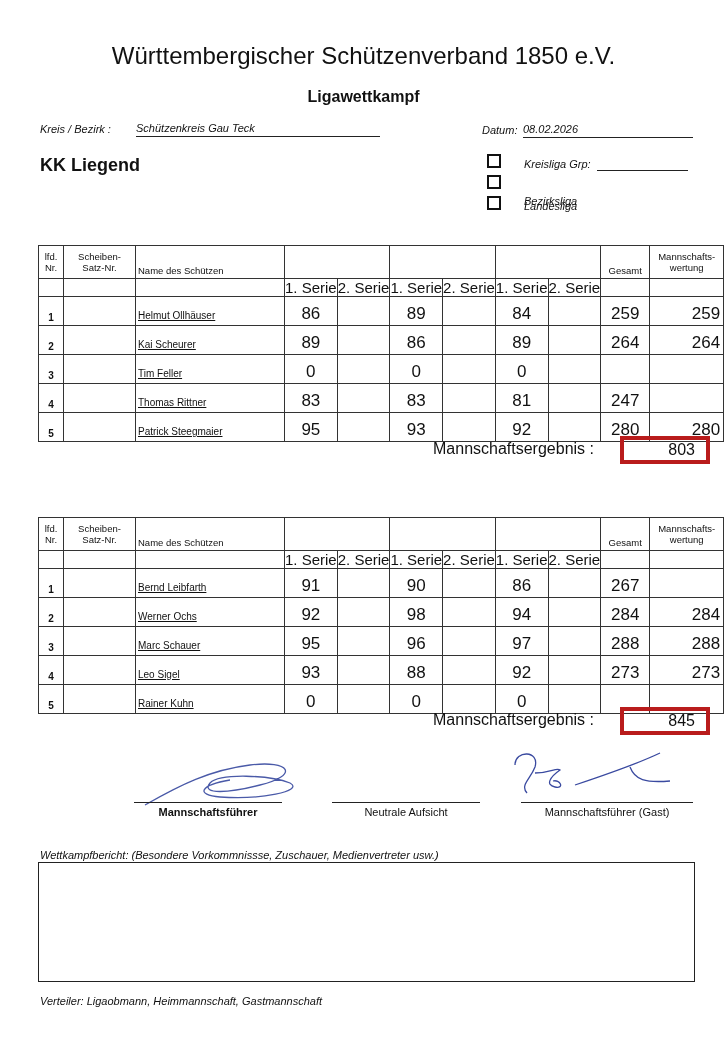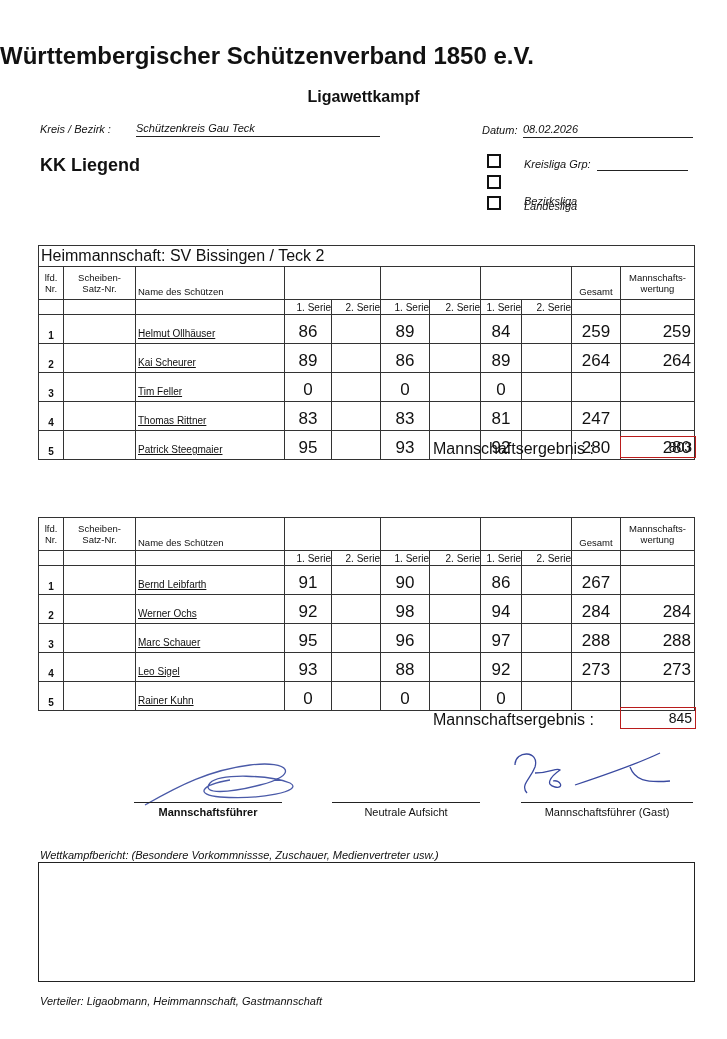--- a/index.html
+++ b/index.html
@@ -1,35 +1,35 @@
 <!DOCTYPE html>
 <html><head>
 <meta charset="utf-8">
 <style>
   html,body{margin:0;padding:0;background:#fff;}
   body{width:727px;height:1039px;position:relative;overflow:hidden;font-family:"Liberation Sans",sans-serif;color:#111;}
   .abs{position:absolute;}
-  .title{left:0;width:727px;top:42px;font-weight:bold;font-size:24px;}
+  .title{left:0;width:727px;top:42px;text-align:center;font-weight:normal;font-size:24px;}
   .subtitle{left:0;width:727px;top:88px;text-align:center;font-weight:bold;font-size:16px;}
   .small{font-size:11px;font-style:italic;}
   .uline{border-bottom:1px solid #222;}
   .disc{left:40px;top:155px;font-weight:bold;font-size:18px;}
   .cb{width:10px;height:10px;border:2px solid #111;}
   table.sheet{position:absolute;left:38px;border-collapse:collapse;table-layout:fixed;}
   table.sheet td{border:1px solid #333;padding:0;font-size:10px;height:24px;vertical-align:bottom;overflow:hidden;white-space:nowrap;}
   table.sheet td.team{font-size:16px;height:20px;padding-left:2px;vertical-align:middle;border-bottom:1px solid #333;}
   table.sheet tr.h1 td{height:30px;font-size:9.5px;}
-  table.sheet tr.h2 td{height:14px;font-size:10px;text-align:right;vertical-align:middle;margin-left:44px;}
+  table.sheet tr.h2 td{height:14px;font-size:15px;text-align:right;vertical-align:middle;margin-left:44px;}
   td.c{text-align:center;}
   td.big{font-size:17px !important;text-align:center;padding-bottom:1px !important;}
   td.bigr{font-size:17px !important;text-align:right;padding-right:3px !important;padding-bottom:1px !important;}
   td.nr{font-weight:bold;font-size:10px;text-align:center;padding-bottom:2px !important;}
   td.name{font-size:10.5px;padding-left:2px !important;padding-bottom:4px !important;text-decoration:underline;}
   .result-label{font-size:16px;}
-  .result-box{border:1px solid #b91c1c;width:71px;height:20px;font-size:14px;text-align:right;padding-right:3px;line-height:20px;}
+  .result-box{border:4px solid #b91c1c;width:71px;height:20px;font-size:16px;text-align:right;padding-right:11px;line-height:20px;}
   .sigline{border-top:1px solid #222;width:148px;text-align:center;font-size:11px;padding-top:3px;}
   .report-box{left:38px;top:862px;width:655px;height:118px;border:1px solid #222;}
 </style>
 </head>
 <body>
 
 <div class="abs title">Württembergischer Schützenverband 1850 e.V.</div>
 <div class="abs subtitle">Ligawettkampf</div>
 
 <div class="abs small" style="left:40px;top:123px;">Kreis / Bezirk :</div>
@@ -51,134 +51,20 @@
 <div class="abs" style="left:487px;top:175px;">
   <div class="abs cb" style="left:0;top:0;"></div>
   <div class="abs small" style="left:37px;top:20px;white-space:nowrap;">Bezirksliga</div>
 </div>
 <div class="abs" style="left:487px;top:196px;">
   <div class="abs cb" style="left:0;top:0;"></div>
   <div class="abs small" style="left:37px;top:4px;white-space:nowrap;">Landesliga</div>
 </div>
 
 <table class="sheet" id="home-table" style="top:245px;">
-  <colgroup>
-    <col style="width:25px">
-      <col style="width:72px">
-      <col style="width:149px">
-    <col style="width:47px">
-      <col style="width:49px">
-      <col style="width:49px">
-      <col style="width:51px">
-    <col style="width:41px">
-      <col style="width:50px">
-      <col style="width:49px">
-      <col style="width:74px">
-  </colgroup>
-  <tbody>
-      <tr>
-        <td colspan="11" class="team">Heimmannschaft: SV Bissingen / Teck 2</td>
-      </tr>
-  <tr class="h1">
-    <td class="c" style="vertical-align:middle;line-height:11px;"><span>lfd.</span><br><span>Nr.</span></td>
-    <td class="c" style="vertical-align:middle;line-height:11px;"><span>Scheiben-</span><br><span>Satz-Nr.</span></td>
-    <td style="padding-left:2px;padding-bottom:2px;">Name des Schützen</td>
-    <td colspan="2"></td>
-        <td colspan="2"></td>
-        <td colspan="2"></td>
-    <td class="c" style="padding-bottom:2px;">Gesamt</td>
-    <td class="c" style="vertical-align:middle;line-height:11px;"><span>Mannschafts-</span><br><span>wertung</span></td>
-  </tr>
-  <tr class="h2">
-    <td></td>
-        <td></td>
-        <td></td>
-    <td>1. Serie</td>
-    <td>2. Serie</td>
-    <td>1. Serie</td>
-    <td>2. Serie</td>
-    <td>1. Serie</td>
-    <td>2. Serie</td>
-    <td></td>
-        <td></td>
-  </tr>
-  </tbody>
-    <tbody id="home-rows">
-      <tr>
-        <td class="nr">1</td>
-        <td></td>
-        <td class="name">Helmut Ollhäuser</td>
-        <td class="big">86</td>
-        <td class="big"></td>
-        <td class="big">89</td>
-        <td class="big"></td>
-        <td class="big">84</td>
-        <td class="big"></td>
-        <td class="big">259</td>
-        <td class="bigr">259</td>
-      </tr>
-      <tr>
-        <td class="nr">2</td>
-        <td></td>
-        <td class="name">Kai Scheurer</td>
-        <td class="big">89</td>
-        <td class="big"></td>
-        <td class="big">86</td>
-        <td class="big"></td>
-        <td class="big">89</td>
-        <td class="big"></td>
-        <td class="big">264</td>
-        <td class="bigr">264</td>
-      </tr>
-      <tr>
-        <td class="nr">3</td>
-        <td></td>
-        <td class="name">Tim Feller</td>
-        <td class="big">0</td>
-        <td class="big"></td>
-        <td class="big">0</td>
-        <td class="big"></td>
-        <td class="big">0</td>
-        <td class="big"></td>
-        <td class="big"></td>
-        <td class="bigr"></td>
-      </tr>
-      <tr>
-        <td class="nr">4</td>
-        <td></td>
-        <td class="name">Thomas Rittner</td>
-        <td class="big">83</td>
-        <td class="big"></td>
-        <td class="big">83</td>
-        <td class="big"></td>
-        <td class="big">81</td>
-        <td class="big"></td>
-        <td class="big">247</td>
-        <td class="bigr"></td>
-      </tr>
-      <tr>
-        <td class="nr">5</td>
-        <td></td>
-        <td class="name">Patrick Steegmaier</td>
-        <td class="big">95</td>
-        <td class="big"></td>
-        <td class="big">93</td>
-        <td class="big"></td>
-        <td class="big">92</td>
-        <td class="big"></td>
-        <td class="big">280</td>
-        <td class="bigr">280</td>
-      </tr>
-    </tbody>
-</table>
-
-<div class="abs result-label" style="left:433px;top:440px;">Mannschaftsergebnis :</div>
-<div class="abs result-box" style="left:620px;top:436px;">803</div>
-
-<table class="sheet" id="guest-table" style="top:517px;">
   <colgroup>
     <col style="width:25px">
       <col style="width:72px">
       <col style="width:149px">
     <col style="width:47px">
       <col style="width:49px">
       <col style="width:49px">
       <col style="width:51px">
     <col style="width:41px">
       <col style="width:50px">
@@ -203,20 +89,131 @@
     <td>1. Serie</td>
     <td>2. Serie</td>
     <td>1. Serie</td>
     <td>2. Serie</td>
     <td>1. Serie</td>
     <td>2. Serie</td>
     <td></td>
         <td></td>
   </tr>
   </tbody>
+    <tbody id="home-rows">
+      <tr>
+        <td class="nr">1</td>
+        <td></td>
+        <td class="name">Helmut Ollhäuser</td>
+        <td class="big">86</td>
+        <td class="big"></td>
+        <td class="big">89</td>
+        <td class="big"></td>
+        <td class="big">84</td>
+        <td class="big"></td>
+        <td class="big">259</td>
+        <td class="bigr">259</td>
+      </tr>
+      <tr>
+        <td class="nr">2</td>
+        <td></td>
+        <td class="name">Kai Scheurer</td>
+        <td class="big">89</td>
+        <td class="big"></td>
+        <td class="big">86</td>
+        <td class="big"></td>
+        <td class="big">89</td>
+        <td class="big"></td>
+        <td class="big">264</td>
+        <td class="bigr">264</td>
+      </tr>
+      <tr>
+        <td class="nr">3</td>
+        <td></td>
+        <td class="name">Tim Feller</td>
+        <td class="big">0</td>
+        <td class="big"></td>
+        <td class="big">0</td>
+        <td class="big"></td>
+        <td class="big">0</td>
+        <td class="big"></td>
+        <td class="big"></td>
+        <td class="bigr"></td>
+      </tr>
+      <tr>
+        <td class="nr">4</td>
+        <td></td>
+        <td class="name">Thomas Rittner</td>
+        <td class="big">83</td>
+        <td class="big"></td>
+        <td class="big">83</td>
+        <td class="big"></td>
+        <td class="big">81</td>
+        <td class="big"></td>
+        <td class="big">247</td>
+        <td class="bigr"></td>
+      </tr>
+      <tr>
+        <td class="nr">5</td>
+        <td></td>
+        <td class="name">Patrick Steegmaier</td>
+        <td class="big">95</td>
+        <td class="big"></td>
+        <td class="big">93</td>
+        <td class="big"></td>
+        <td class="big">92</td>
+        <td class="big"></td>
+        <td class="big">280</td>
+        <td class="bigr">280</td>
+      </tr>
+    </tbody>
+</table>
+
+<div class="abs result-label" style="left:433px;top:440px;">Mannschaftsergebnis :</div>
+<div class="abs result-box" style="left:620px;top:436px;">803</div>
+
+<table class="sheet" id="guest-table" style="top:517px;">
+  <colgroup>
+    <col style="width:25px">
+      <col style="width:72px">
+      <col style="width:149px">
+    <col style="width:47px">
+      <col style="width:49px">
+      <col style="width:49px">
+      <col style="width:51px">
+    <col style="width:41px">
+      <col style="width:50px">
+      <col style="width:49px">
+      <col style="width:74px">
+  </colgroup>
+  <tbody>
+  <tr class="h1">
+    <td class="c" style="vertical-align:middle;line-height:11px;"><span>lfd.</span><br><span>Nr.</span></td>
+    <td class="c" style="vertical-align:middle;line-height:11px;"><span>Scheiben-</span><br><span>Satz-Nr.</span></td>
+    <td style="padding-left:2px;padding-bottom:2px;">Name des Schützen</td>
+    <td colspan="2"></td>
+        <td colspan="2"></td>
+        <td colspan="2"></td>
+    <td class="c" style="padding-bottom:2px;">Gesamt</td>
+    <td class="c" style="vertical-align:middle;line-height:11px;"><span>Mannschafts-</span><br><span>wertung</span></td>
+  </tr>
+  <tr class="h2">
+    <td></td>
+        <td></td>
+        <td></td>
+    <td>1. Serie</td>
+    <td>2. Serie</td>
+    <td>1. Serie</td>
+    <td>2. Serie</td>
+    <td>1. Serie</td>
+    <td>2. Serie</td>
+    <td></td>
+        <td></td>
+  </tr>
+  </tbody>
     <tbody id="guest-rows">
       <tr>
         <td class="nr">1</td>
         <td></td>
         <td class="name">Bernd Leibfarth</td>
         <td class="big">91</td>
         <td class="big"></td>
         <td class="big">90</td>
         <td class="big"></td>
         <td class="big">86</td>

